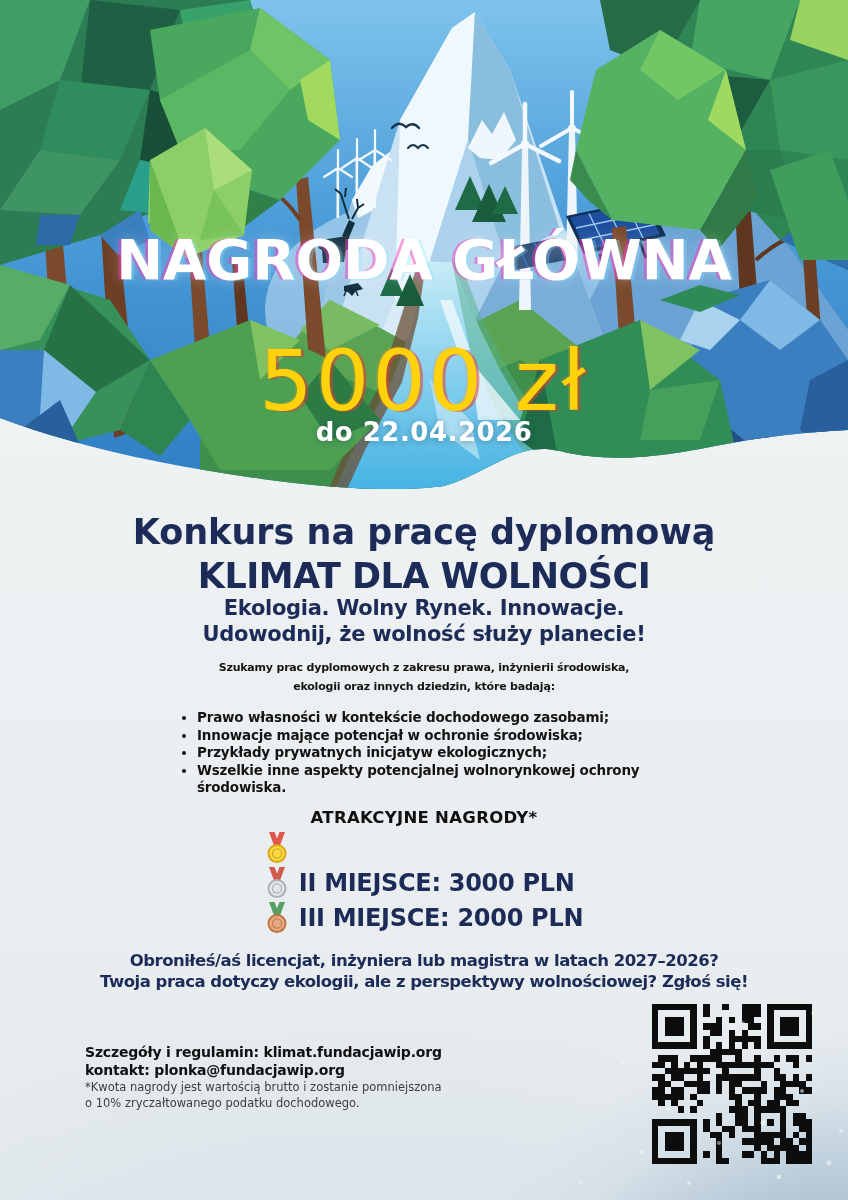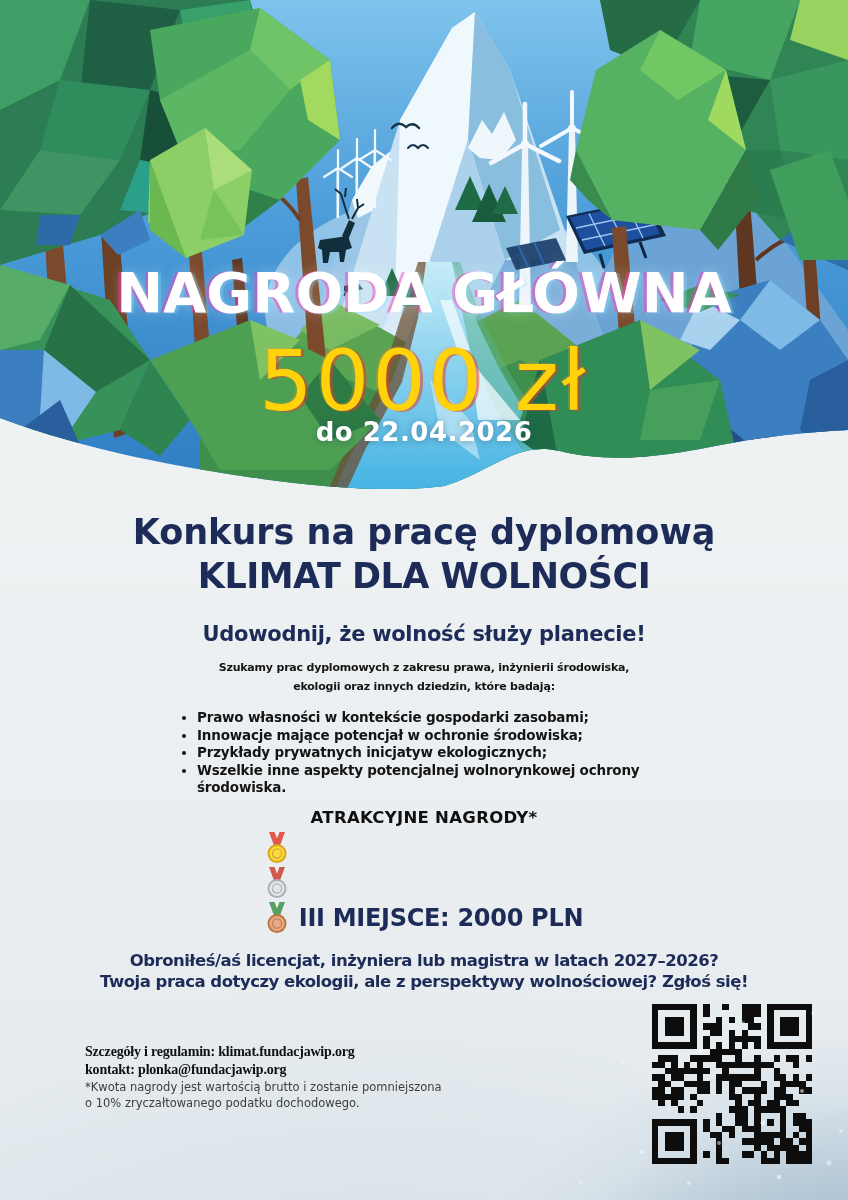--- a/index.html
+++ b/index.html
@@ -11,41 +11,41 @@
       radial-gradient(1100px 800px at 45% 122%, rgba(198,211,221,.55) 0%, rgba(237,240,242,0) 60%),
       linear-gradient(180deg,#f2f4f5 0%,#eef1f2 45%,#e9edf0 78%,#e3eaee 100%);
   }
   .hero{
     position:absolute;left:0;top:0;width:848px;height:500px;
     clip-path:path('M0 0 L848 0 L848 430 C800 432 755 438 700 449 C652 458 604 462 560 451 C517 441 494 470 444 486 C400 492 332 489 262 479 C184 468 92 452 0 418 Z');
   }
   .hero svg{display:block;width:848px;height:500px;}
   .overlay{position:absolute;left:0;width:100%;text-align:center;margin:0;}
   .hero-title{top:227px;font-size:56px;font-weight:bold;color:#ffffff;letter-spacing:0;
-    text-shadow:-3px 0 0 rgba(252,46,186,.45),3px 1px 0 rgba(130,225,255,.30),0 0 14px rgba(255,255,255,.30);margin-top:33px;}
+    text-shadow:-3px 0 0 rgba(252,46,186,.45),3px 1px 0 rgba(130,225,255,.30),0 0 14px rgba(255,255,255,.30);}
   .hero-amount{top:332px;font-size:84px;font-weight:normal;color:#ffd20a;letter-spacing:3px;
     text-shadow:3px 1px 0 rgba(226,60,50,.55),-2px -1px 0 rgba(255,150,40,.25);}
   .hero-deadline{top:417px;font-size:26px;font-weight:bold;color:#ffffff;letter-spacing:.5px;
     text-shadow:0 1px 6px rgba(20,60,90,.4);}
   .h1{top:512px;font-size:35px;font-weight:bold;color:#1c2b57;}
   .h2{top:556px;font-size:35px;font-weight:bold;color:#1c2b57;letter-spacing:-.5px;}
   .tag1{top:596px;font-size:21px;font-weight:bold;color:#1c2b57;letter-spacing:-.3px;}
   .tag2{top:622px;font-size:21px;font-weight:bold;color:#1c2b57;letter-spacing:-.3px;}
   .intro{top:658px;font-size:11px;font-weight:bold;color:#141414;line-height:19px;letter-spacing:-.2px;}
   .bullets-wrap{top:709px;}
   .bullets-wrap ul{display:inline-block;text-align:left;margin:0;padding:0 0 0 16px;max-width:470px;}
   .bullets-wrap li{font-size:13.5px;font-weight:bold;color:#141414;line-height:17.5px;letter-spacing:-.2px;margin:0;}
   .prizes-h{top:808px;font-size:16.5px;font-weight:bold;color:#101010;letter-spacing:.3px;}
   .prizes{top:832px;}
   .prize-list{display:inline-flex;flex-direction:column;gap:3px;align-items:flex-start;}
   .prize-row{display:flex;align-items:center;gap:10px;height:32px;
     font-size:24px;font-weight:bold;color:#1c2b57;letter-spacing:-.3px;}
   .medal{width:24px;height:32px;flex:none;}
   .cta{top:950px;font-size:16.5px;font-weight:bold;color:#1c2b57;line-height:21px;letter-spacing:-.5px;}
-  .footer-details{position:absolute;left:85px;top:1043px;font-size:14px;font-weight:bold;color:#101010;line-height:18px;letter-spacing:-.2px;font-family:Liberation Serif, serif;}
+  .footer-details{position:absolute;left:85px;top:1043px;font-size:14px;font-weight:bold;color:#101010;line-height:18px;letter-spacing:-.2px;}
   .footnote{position:absolute;left:85px;top:1080px;font-size:11.5px;color:#3d3d3d;line-height:15.5px;}
   .qr{position:absolute;left:652px;top:1004px;width:160px;height:160px;}
   .qr svg{display:block;width:160px;height:160px;}
   .speckles{position:absolute;left:0;top:0;width:2px;height:2px;border-radius:50%;background:transparent;pointer-events:none;
     box-shadow:700px 1050px 0 1px rgba(255,255,255,.55),762px 1122px 0 1.5px rgba(255,255,255,.6),
       641px 1151px 0 1px rgba(255,255,255,.5),801px 1090px 0 1px rgba(255,255,255,.55),
       828px 1162px 0 1.5px rgba(255,255,255,.5),688px 1182px 0 1px rgba(255,255,255,.45),
       742px 1022px 0 1px rgba(255,255,255,.35),812px 1012px 0 1px rgba(255,255,255,.3),
       580px 1182px 0 1px rgba(255,255,255,.35),622px 1062px 0 1px rgba(255,255,255,.3),
       778px 1176px 0 1.2px rgba(255,255,255,.55),840px 1130px 0 1px rgba(255,255,255,.45),
@@ -227,30 +227,31 @@
       </g>
     </svg>
   </div>
 
   <div class="overlay hero-title">NAGRODA GŁÓWNA</div>
   <div class="overlay hero-amount">5000 zł</div>
   <div class="overlay hero-deadline">do 22.04.2026</div>
 
   <div class="overlay h1">Konkurs na pracę dyplomową</div>
   <div class="overlay h2">KLIMAT DLA WOLNOŚCI</div>
+  <div class="overlay tag1">Ekologia. Wolny Rynek. Innowacje.</div>
   <div class="overlay tag2">Udowodnij, że wolność służy planecie!</div>
 
   <div class="overlay intro">
     <div>Szukamy prac dyplomowych z zakresu prawa, inżynierii środowiska,</div>
     <div>ekologii oraz innych dziedzin, które badają:</div>
   </div>
 
   <div class="overlay bullets-wrap">
     <ul>
-      <li>Prawo własności w kontekście gospodarki zasobami;</li>
+      <li>Prawo własności w kontekście dochodowego zasobami;</li>
       <li>Innowacje mające potencjał w ochronie środowiska;</li>
       <li>Przykłady prywatnych inicjatyw ekologicznych;</li>
       <li>Wszelkie inne aspekty potencjalnej wolnorynkowej ochrony środowiska.</li>
     </ul>
   </div>
 
   <div class="overlay prizes-h">ATRAKCYJNE NAGRODY*</div>
   <div class="overlay prizes">
     <div class="prize-list">
       <div class="prize-row">
@@ -261,20 +262,21 @@
           <circle cx="12" cy="21.5" r="4.6" fill="none" stroke="rgba(0,0,0,.22)" stroke-width="1.2"></circle>
         </svg>
       </div>
       <div class="prize-row">
         <svg class="medal" viewBox="0 0 24 32">
           <polygon points="4,0 9.5,0 12,6.5 14.5,0 20,0 14.8,14 9.2,14" fill="#cf5b4f"></polygon>
           <circle cx="12" cy="21.5" r="9.5" fill="#a7b0b8"></circle>
           <circle cx="12" cy="21.5" r="7.6" fill="#e2e6ea"></circle>
           <circle cx="12" cy="21.5" r="4.6" fill="none" stroke="rgba(0,0,0,.22)" stroke-width="1.2"></circle>
         </svg>
+        <span>II MIEJSCE: 3000 PLN</span>
       </div>
       <div class="prize-row">
         <svg class="medal" viewBox="0 0 24 32">
           <polygon points="4,0 9.5,0 12,6.5 14.5,0 20,0 14.8,14 9.2,14" fill="#55a061"></polygon>
           <circle cx="12" cy="21.5" r="9.5" fill="#bd7244"></circle>
           <circle cx="12" cy="21.5" r="7.6" fill="#e9a87e"></circle>
           <circle cx="12" cy="21.5" r="4.6" fill="none" stroke="rgba(0,0,0,.22)" stroke-width="1.2"></circle>
         </svg>
         <span>III MIEJSCE: 2000 PLN</span>
       </div>

